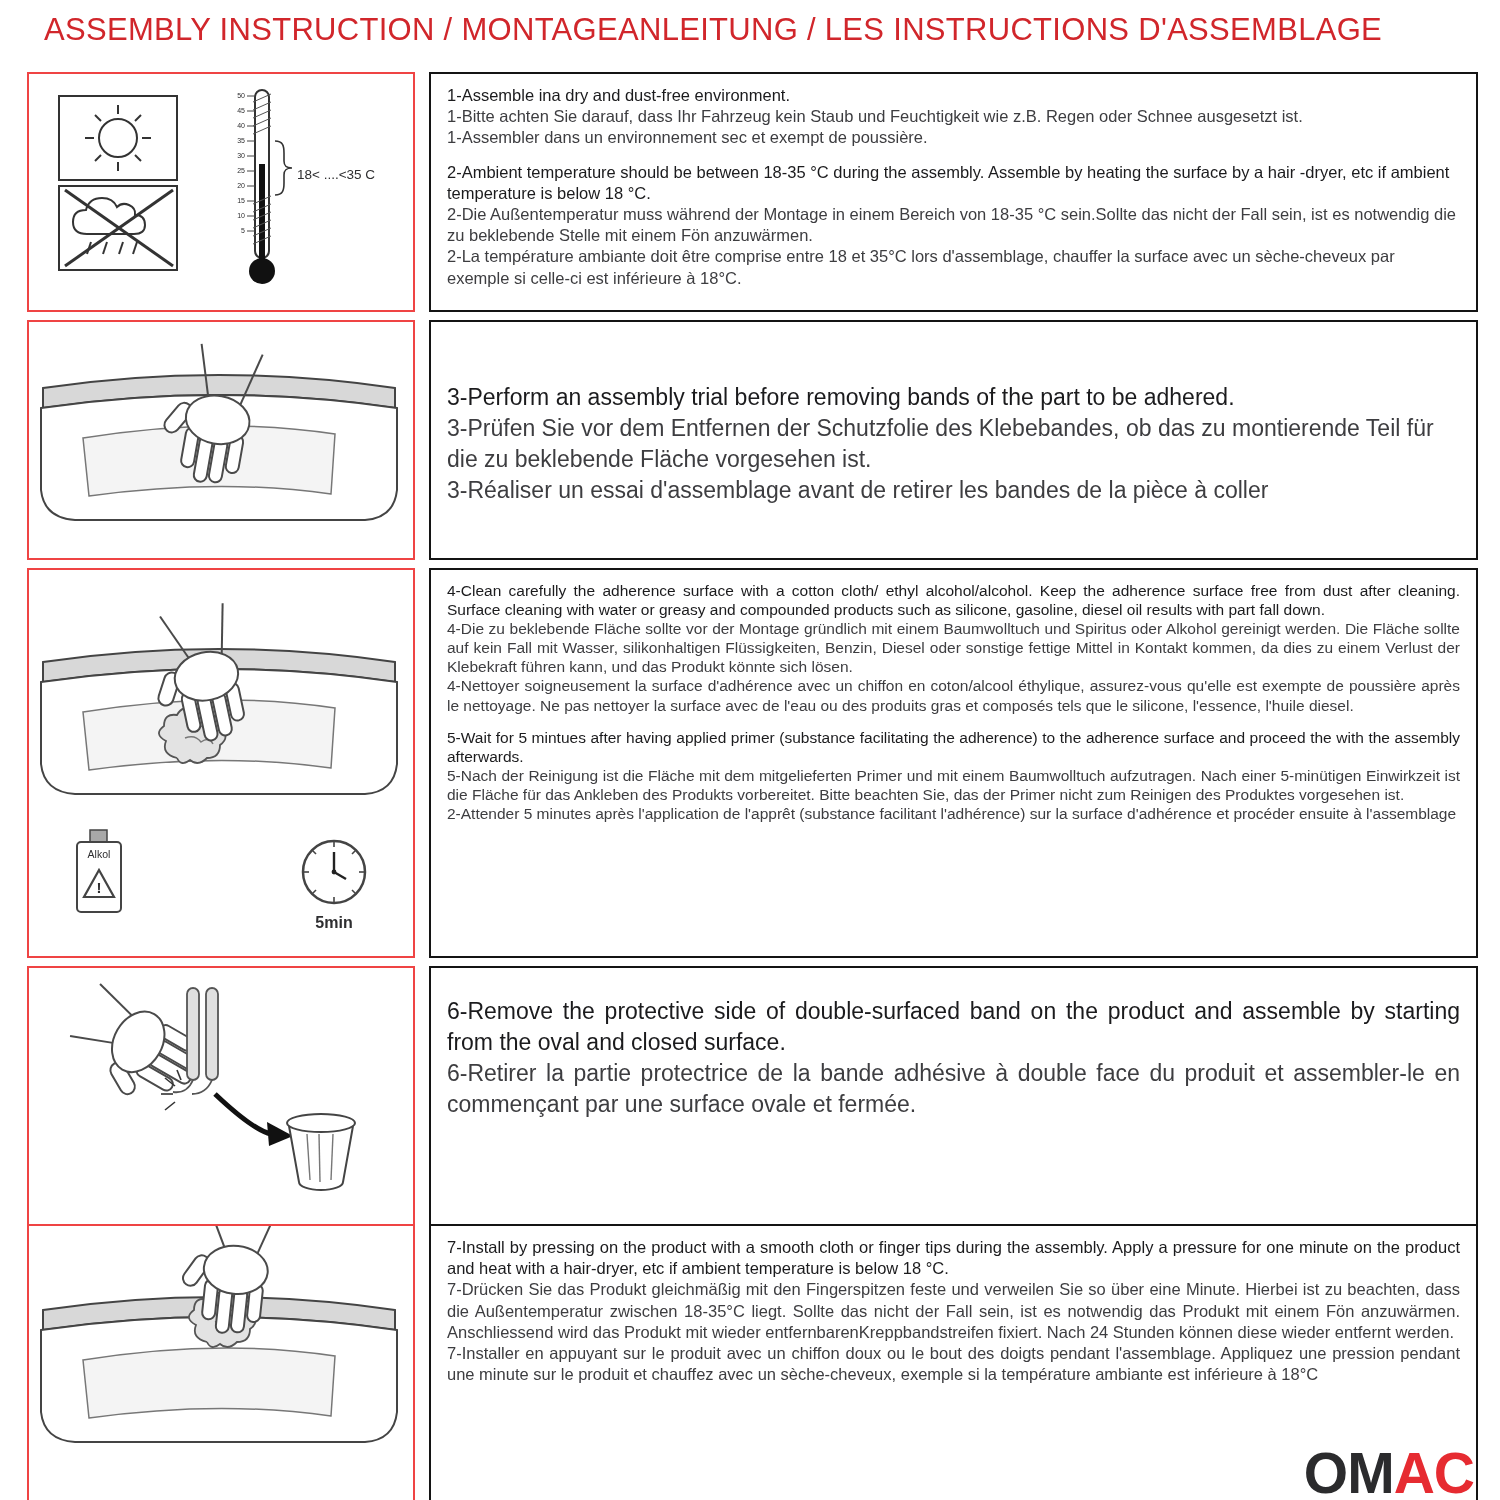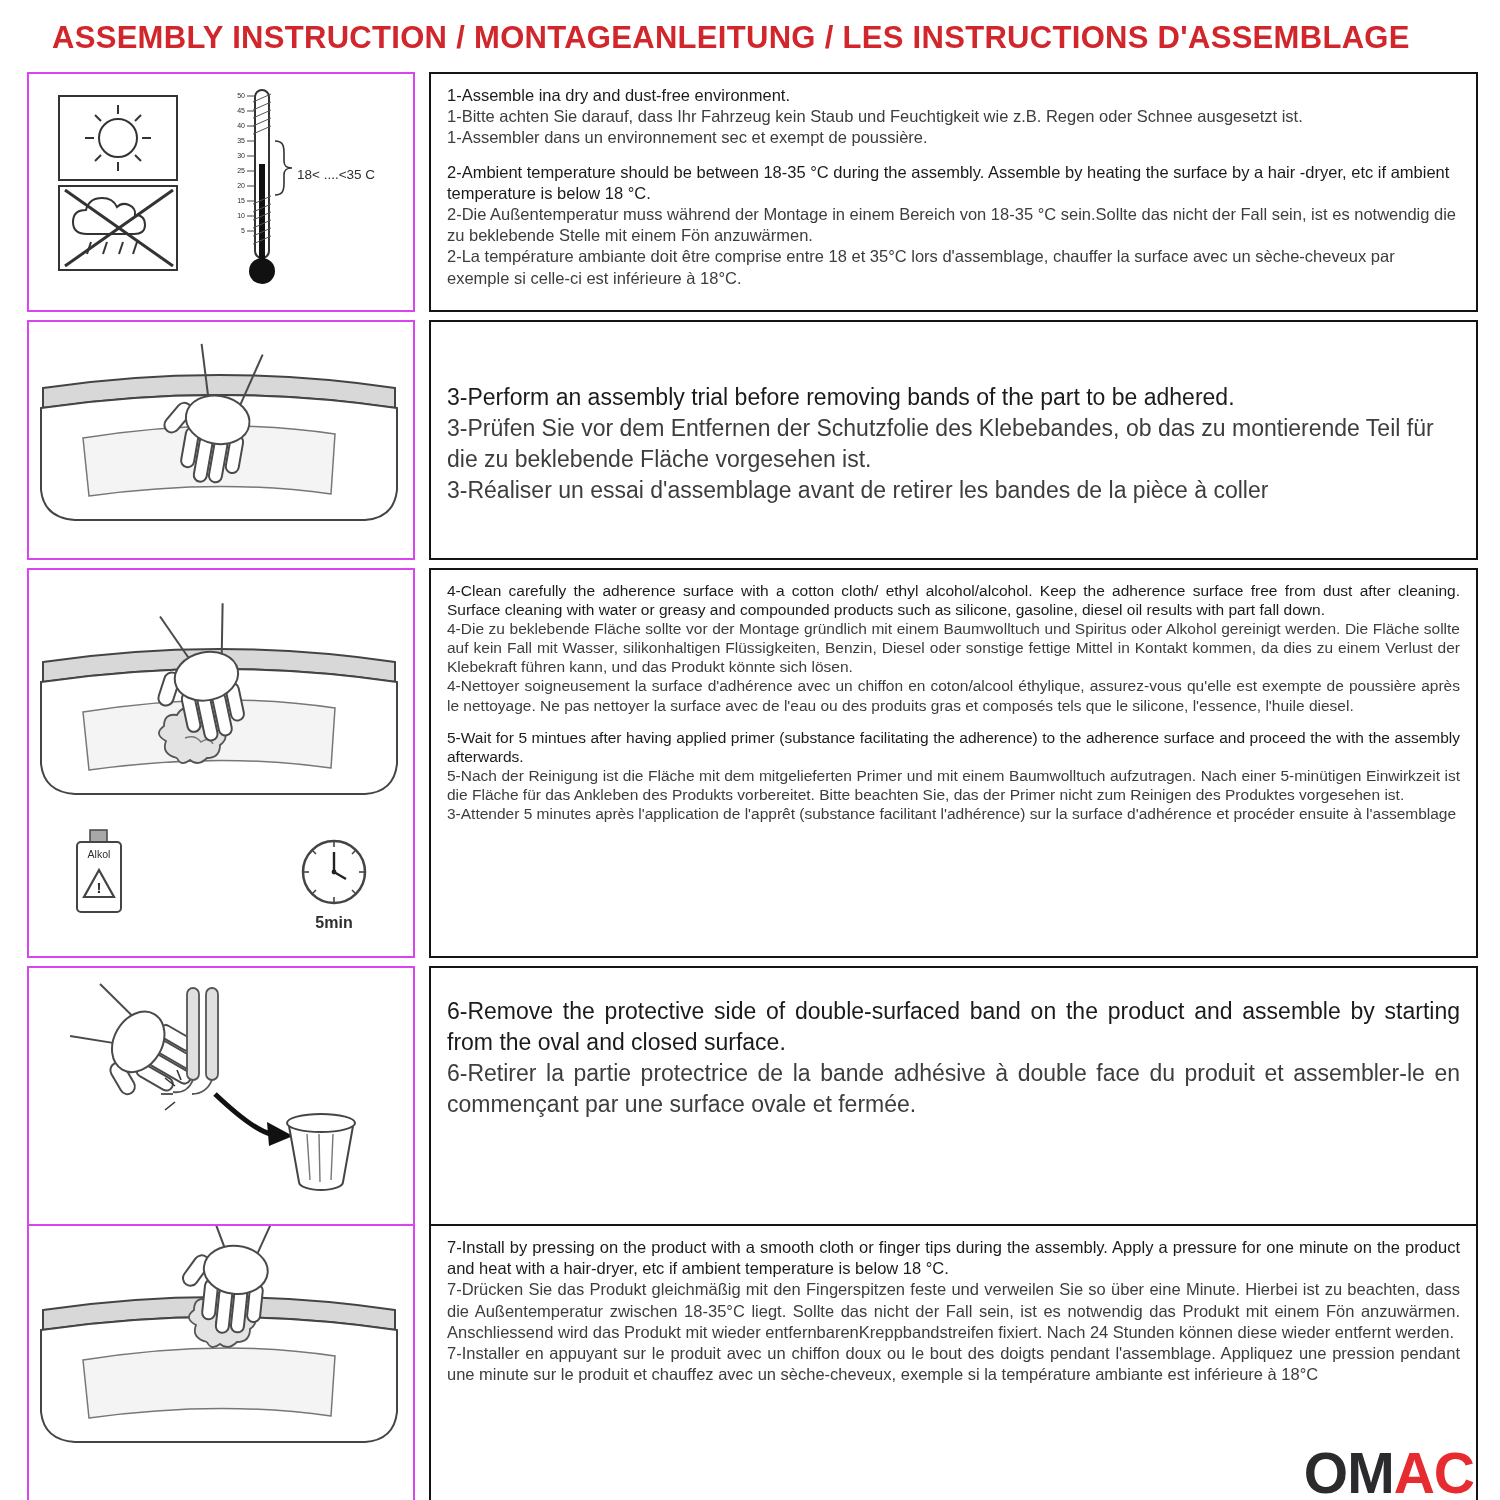--- a/index.html
+++ b/index.html
@@ -1,30 +1,30 @@
 <!DOCTYPE html>
 <html><head>
 <meta charset="utf-8">
 <style>
   html,body{margin:0;padding:0}
   body{
     width:1500px;height:1500px;position:relative;background:#fff;
     font-family:"Liberation Sans",sans-serif;overflow:hidden;color:#333;
   }
   .title{
-    position:absolute;left:44px;top:12px;margin:8px;
-    font-size:31px;font-weight:700;color:#d1262b;letter-spacing:.3px;white-space:nowrap;
+    position:absolute;left:44px;top:12px;margin:0;
+    font-size:31px;font-weight:400;color:#d1262b;letter-spacing:.3px;white-space:nowrap;
   }
   .row{position:absolute;left:27px;width:1451px;display:flex;gap:14px;align-items:stretch}
   .row1{top:72px;height:240px}
   .row2{top:320px;height:240px}
   .row3{top:568px;height:390px}
   .row4{top:966px;height:306px}
   .row5{top:1224px;height:280px}
-  .illus{width:384px;flex:none;border:2px solid #d946ef;background:#fff;position:relative;overflow:hidden}
+  .illus{width:384px;flex:none;border:2px solid #ef4444;background:#fff;position:relative;overflow:hidden}
   .txt{flex:1;border:2px solid #141414;background:#fff;padding:11px 16px 8px;overflow:hidden;color:#3d3d40}
   .txt p{margin:0}
   .small p{font-size:16.5px;line-height:21.2px}
   .r3 p{font-size:15.5px;line-height:19.1px;text-align:justify}
   .big p{font-size:23px;line-height:31px}
   .just p{text-align:justify}
   .b{font-weight:400;color:#1b1b1d}
   .gap{margin-top:13px !important}
   .pad2{padding-top:60px}
   .pad4{padding-top:28px}
@@ -202,21 +202,21 @@
         </g>
         <text x="305" y="358" font-size="16" font-weight="bold" text-anchor="middle">5min</text>
       </svg>
     </div>
     <div class="txt r3">
       <p class="b">4-Clean carefully the adherence surface with a cotton cloth/ ethyl alcohol/alcohol. Keep the adherence surface free from dust after cleaning. Surface cleaning with water or greasy and compounded products such as silicone, gasoline, diesel oil results with part fall down.</p>
       <p>4-Die zu beklebende Fläche sollte vor der Montage gründlich mit einem Baumwolltuch und Spiritus oder Alkohol gereinigt werden. Die Fläche sollte auf kein Fall mit Wasser, silikonhaltigen Flüssigkeiten, Benzin, Diesel oder sonstige fettige Mittel in Kontakt kommen, da dies zu einem Verlust der Klebekraft führen kann, und das Produkt könnte sich lösen.</p>
       <p>4-Nettoyer soigneusement la surface d'adhérence avec un chiffon en coton/alcool éthylique, assurez-vous qu'elle est exempte de poussière après le nettoyage. Ne pas nettoyer la surface avec de l'eau ou des produits gras et composés tels que le silicone, l'essence, l'huile diesel.</p>
       <p class="b gap">5-Wait for 5 mintues after having applied primer (substance facilitating the adherence) to the adherence surface and proceed the with the assembly afterwards.</p>
       <p>5-Nach der Reinigung ist die Fläche mit dem mitgelieferten Primer und mit einem Baumwolltuch aufzutragen. Nach einer 5-minütigen Einwirkzeit ist die Fläche für das Ankleben des Produkts vorbereitet. Bitte beachten Sie, das der Primer nicht zum Reinigen des Produktes vorgesehen ist.</p>
-      <p>3-Attender 5 minutes après l'application de l'apprêt (substance facilitant l'adhérence) sur la surface d'adhérence et procéder ensuite à l'assemblage</p>
+      <p>2-Attender 5 minutes après l'application de l'apprêt (substance facilitant l'adhérence) sur la surface d'adhérence et procéder ensuite à l'assemblage</p>
     </div>
   </section>
 
   <section class="row row4">
     <div class="illus">
       <svg width="380" height="246" viewBox="0 0 380 246">
         <g transform="translate(108,72) rotate(-60)" fill="#fff" stroke="#4a4a4a" stroke-width="2">
           <path d="M-14,-18 L-30,-60" fill="none"></path>
           <path d="M18,-14 L30,-60" fill="none"></path>
           <rect x="-30" y="14" width="13" height="40" rx="6.5"></rect>

